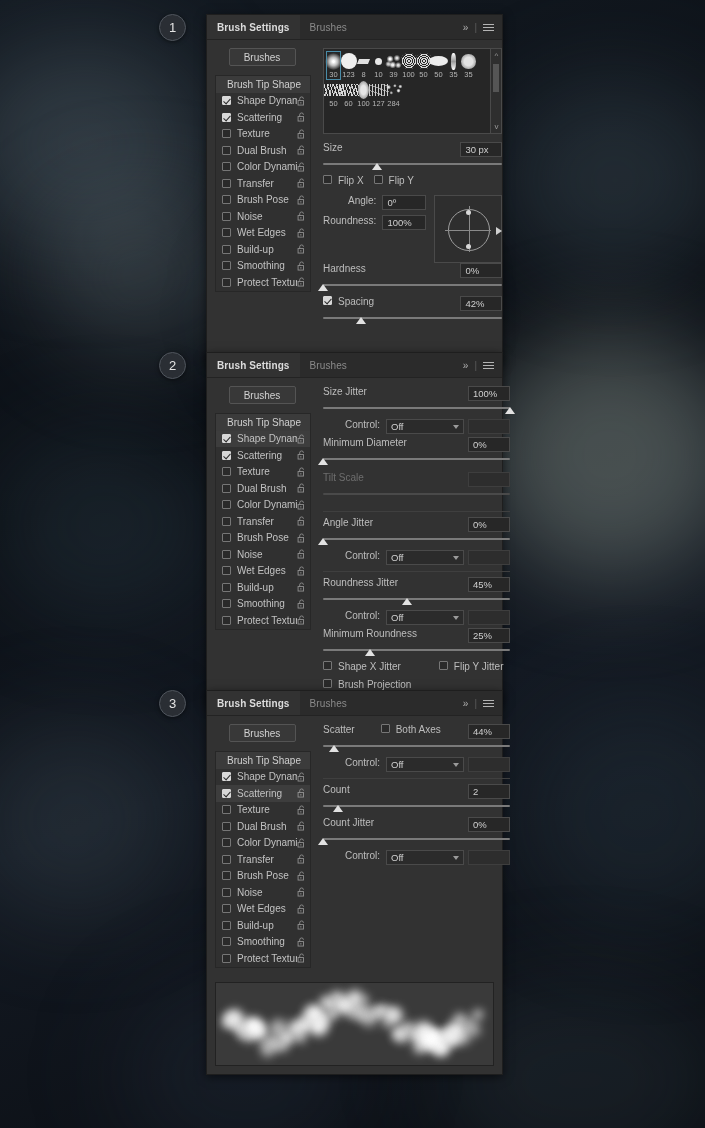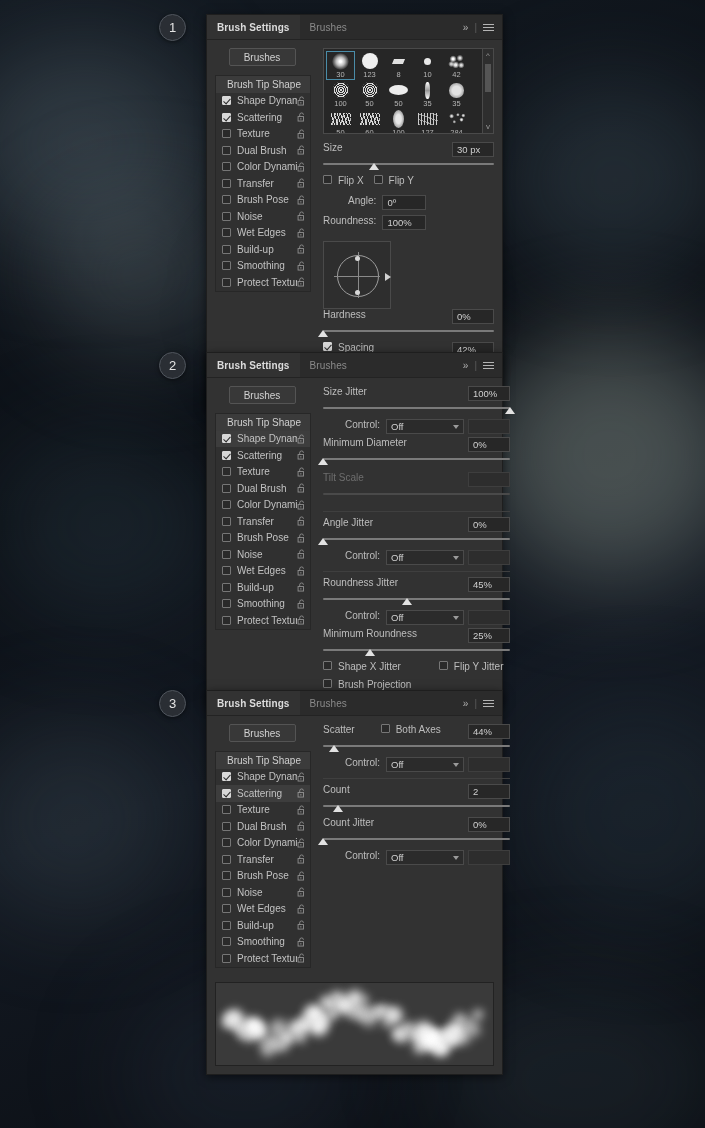--- a/index.html
+++ b/index.html
@@ -126,21 +126,21 @@
     border-top:4px solid #9a9a9a;
   }
   
   .tip-area { display:flex; }
   .tip-grid {
     flex:1; background:#262626; border:1px solid #4a4a4a;
     height:86px; padding:2px; display:flex; flex-wrap:wrap;
     align-content:flex-start; overflow:hidden;
   }
   .tip-cell {
-    width:29px; height:29px; display:flex; flex-direction:column;
+    width:15px; height:29px; display:flex; flex-direction:column;
     align-items:center; justify-content:flex-start; position:relative;
   }
   .tip-cell.sel-cell { outline:1.5px solid #4a8ca8; outline-offset:-1px; }
   .tip-glyph { height:20px; width:26px; display:flex; align-items:center; justify-content:center; }
   .tip-num { font-size:7.5px; color:#b5b5b5; line-height:8px; }
   .tip-scroll {
     width:11px; background:#2e2e2e; border:1px solid #4a4a4a; border-left:none;
     height:86px; display:flex; flex-direction:column; align-items:center;
     justify-content:space-between; padding:2px 0; color:#9a9a9a; font-size:8px;
   }
@@ -375,21 +375,21 @@
             <div class="tip-cell">
               <div class="tip-glyph">
                 <span style="display:block;width:7px;height:7px;border-radius:50%;background:#e8e8e8;"></span>
               </div>
               <div class="tip-num">10</div>
             </div>
             <div class="tip-cell">
               <div class="tip-glyph">
                 <span style="display:block;width:17px;height:17px;background:radial-gradient(circle at 30% 35%,#fff 6%,rgba(0,0,0,0) 22%),radial-gradient(circle at 70% 30%,#ddd 5%,rgba(0,0,0,0) 20%),radial-gradient(circle at 45% 70%,#eee 7%,rgba(0,0,0,0) 24%),radial-gradient(circle at 20% 65%,#ccc 5%,rgba(0,0,0,0) 18%),radial-gradient(circle at 78% 72%,#ddd 5%,rgba(0,0,0,0) 18%);"></span>
               </div>
-              <div class="tip-num">42</div>
+              <div class="tip-num">39</div>
             </div>
             <div class="tip-cell">
               <div class="tip-glyph">
                 <span style="display:block;width:16px;height:16px;border-radius:50%;background:repeating-radial-gradient(circle at 50% 50%,#d8d8d8 0 1px,rgba(40,40,40,.6) 1px 2px);"></span>
               </div>
               <div class="tip-num">100</div>
             </div>
             <div class="tip-cell">
               <div class="tip-glyph">
                 <span style="display:block;width:16px;height:16px;border-radius:50%;background:repeating-radial-gradient(circle at 50% 50%,#d8d8d8 0 1px,rgba(40,40,40,.6) 1px 2px);"></span>
@@ -461,21 +461,21 @@
           <div class="thumb" style="left:30%"></div>
       </div>
 
       <div class="ctl-row" style="margin-top:4px;">
         <span class="cb"></span>
         <span class="ctl-label">Flip X</span>
         <span class="cb" style="margin-left:10px"></span>
         <span class="ctl-label">Flip Y</span>
       </div>
 
-      <div style="display:flex; align-items:flex-start; gap:8px; margin-top:4px;flex-direction:column;">
+      <div style="display:flex; align-items:flex-start; gap:8px; margin-top:4px;">
         <div style="flex:1;">
           <div class="ctl-row">
             <span class="ctl-label right">Angle:</span>
             <span class="num-box" style="margin-left:6px; width:44px;">0º</span>
           </div>
           <div class="ctl-row" style="margin-top:4px;">
             <span class="ctl-label right">Roundness:</span>
             <span class="num-box" style="margin-left:6px; width:44px;">100%</span>
           </div>
         </div>

